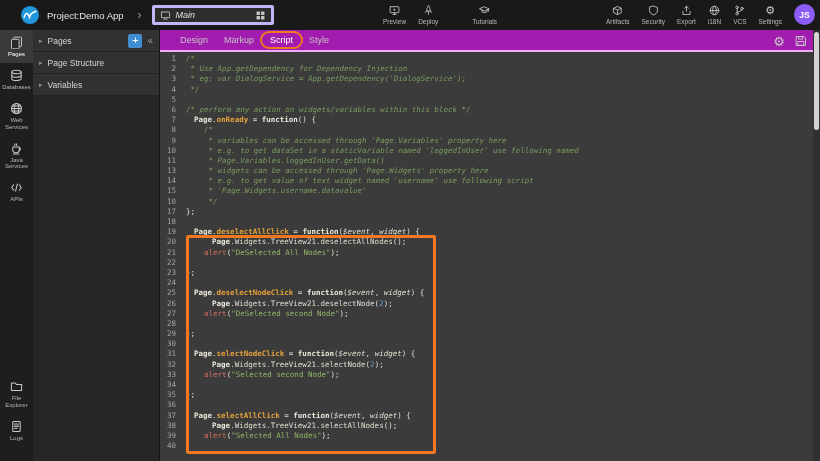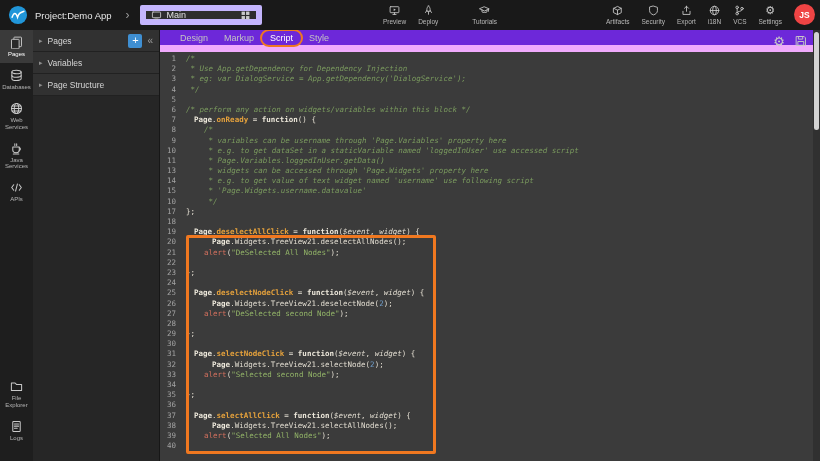--- a/index.html
+++ b/index.html
@@ -3,28 +3,28 @@
 <meta charset="utf-8">
 <style>
   :root{ --orange:#f07820; --blue:#3f8fd2; }
   *{margin:0;padding:0;box-sizing:border-box;}
   html,body{width:820px;height:461px;overflow:hidden;background:#3b3b3b;
     font-family:"Liberation Sans",sans-serif;}
   .app{position:relative;width:820px;height:461px;}
 
   
   .topbar{position:absolute;top:0;left:0;right:0;height:30px;background:#191919;
-    display:flex;align-items:center;padding-left:8px;z-index:5;}
+    display:flex;align-items:center;padding-left:20px;z-index:5;}
   .logo{width:20px;height:20px;display:block;cursor:pointer;}
   .logo svg{width:20px;height:20px;display:block;}
   .project-label{margin-left:7px;font-size:9.5px;color:#e6e6e6;white-space:nowrap;}
   .tb-chevron{margin-left:14px;color:#9a9a9a;font-size:12px;line-height:1;}
   .page-dropdown{margin-left:10px;width:122px;height:20px;background:#2d2d2d;
-    border:6px solid #c4b5fd;border-radius:2px;display:flex;align-items:center;
-    padding:0 5px;gap:5px;cursor:pointer;}
+    border:3px solid #c4b5fd;border-radius:2px;display:flex;align-items:center;
+    padding:0 5px;gap:5px;cursor:pointer;font-style:italic;}
   .dd-label{flex:1;font-size:9px;color:#e0e0e0;}
   .icon{display:inline-flex;align-items:center;justify-content:center;color:#c9c9c9;}
   .icon svg{width:11px;height:11px;display:block;}
   .tb-center{position:absolute;left:377px;top:0;height:30px;display:flex;align-items:center;}
   .tb-right{position:absolute;right:32px;top:0;height:30px;display:flex;align-items:center;}
   .tb-action{display:flex;flex-direction:column;align-items:center;justify-content:center;
     gap:2px;padding:0 6px;height:30px;cursor:pointer;}
   .tb-action .icon svg{width:11px;height:11px;}
   .tb-label{font-size:6.5px;color:#b9b9b9;white-space:nowrap;}
   .tb-action.gap{margin-left:22px;}
@@ -49,21 +49,21 @@
   .panel-row{height:22px;background:#313131;border-bottom:1px solid #212121;
     display:flex;align-items:center;padding:0 6px;gap:5px;cursor:pointer;}
   .chev{color:#8d8d8d;font-size:7px;}
   .panel-label{flex:1;font-size:8.5px;color:#d6d6d6;white-space:nowrap;}
   .add-btn{width:14px;height:14px;flex:none;background:var(--blue);color:#fff;
     border-radius:2px;font-size:11px;line-height:13px;text-align:center;cursor:pointer;}
   .collapse{color:#9d9d9d;font-size:10px;cursor:pointer;}
 
   
   .main{position:absolute;top:30px;left:160px;right:0;bottom:0;}
-  .tabbar{height:22px;background:#6d28d9;border-bottom:7px solid #f0abfc;
+  .tabbar{height:22px;background:#a21caf;border-bottom:2px solid #f0abfc;
     display:flex;padding-left:12px;position:relative;}
   .tabs{display:flex;align-items:center;}
   .tab{padding:2px 8px;font-size:9px;color:#c3c3c3;cursor:pointer;white-space:nowrap;}
   .tab.active{color:#fff;}
   .tab.highlighted{box-shadow:0 0 0 2px var(--orange);border-radius:7px;}
   .tabbar-icons{position:absolute;right:13px;top:0;height:22px;display:flex;gap:10px;align-items:center;}
   .tb-icon{color:#c9c9c9;cursor:pointer;display:inline-flex;align-items:center;}
   .tb-icon svg{width:12px;height:12px;display:block;}
 
   .editor{position:absolute;top:22px;left:0;right:7px;bottom:0;overflow:hidden;
@@ -198,21 +198,21 @@
           </span>
           <span class="tb-label">VCS</span>
         </div>
         <div class="tb-action">
           <span class="icon">
             <span style="font-size:11px;line-height:1">⚙</span>
           </span>
           <span class="tb-label">Settings</span>
         </div>
       </div>
-    <div class="avatar" style="background: #ef4444;">JS</div>
+    <div class="avatar" style="background: #8b5cf6;">JS</div>
   </header>
 
   <nav class="sidebar">
     <div class="sb-top">
         <div class="sb-item active">
           <span class="icon">
             <svg viewBox="0 0 14 14">
               <rect x="4.2" y="1.2" width="8.2" height="10.2" rx="0.8" stroke="currentColor" fill="none"></rect>
               <rect x="1.6" y="3.6" width="8.2" height="10.2" rx="0.8" stroke="currentColor" fill="#2a2a2a"></rect>
             </svg>
@@ -285,25 +285,25 @@
   <aside class="panel">
     <div>
         <div class="panel-row">
           <span class="chev">▸</span>
           <span class="panel-label">Pages</span>
           <span class="add-btn">+</span>
           <span class="collapse">«</span>
         </div>
         <div class="panel-row">
           <span class="chev">▸</span>
-          <span class="panel-label">Variables</span>
+          <span class="panel-label">Page Structure</span>
         </div>
         <div class="panel-row">
           <span class="chev">▸</span>
-          <span class="panel-label">Page Structure</span>
+          <span class="panel-label">Variables</span>
         </div>
       </div>
   </aside>
 
   <main class="main">
     <div class="tabbar">
       <div class="tabs">
           <div class="tab">Design</div>
           <div class="tab">Markup</div>
           <div class="tab active highlighted">Script</div>
@@ -325,22 +325,22 @@
     <div class="editor">
       <div class="code-area">
           <div class="code-line"><span class="gutter">1</span><span class="code"><span class="tok-c">/*</span></span></div>
           <div class="code-line"><span class="gutter">2</span><span class="code"><span class="tok-c"> * Use App.getDependency for Dependency Injection</span></span></div>
           <div class="code-line"><span class="gutter">3</span><span class="code"><span class="tok-c"> * eg: var DialogService = App.getDependency('DialogService');</span></span></div>
           <div class="code-line"><span class="gutter">4</span><span class="code"><span class="tok-c"> */</span></span></div>
           <div class="code-line"><span class="gutter">5</span><span class="code"></span></div>
           <div class="code-line"><span class="gutter">6</span><span class="code"><span class="tok-c">/* perform any action on widgets/variables within this block */</span></span></div>
           <div class="code-line"><span class="gutter">7</span><span class="code"><span class="tok-p">Page</span><span class="tok-d">.</span><span class="tok-m">onReady</span><span class="tok-d"> = </span><span class="tok-k">function</span><span class="tok-d">() {</span></span></div>
           <div class="code-line"><span class="gutter">8</span><span class="code"><span class="tok-c">    /*</span></span></div>
-          <div class="code-line"><span class="gutter">9</span><span class="code"><span class="tok-c">     * variables can be username through 'Page.Variables' property here</span></span></div>
-          <div class="code-line"><span class="gutter">10</span><span class="code"><span class="tok-c">     * e.g. to get dataSet in a staticVariable named 'loggedInUser' use accessed script</span></span></div>
+          <div class="code-line"><span class="gutter">9</span><span class="code"><span class="tok-c">     * variables can be accessed through 'Page.Variables' property here</span></span></div>
+          <div class="code-line"><span class="gutter">10</span><span class="code"><span class="tok-c">     * e.g. to get dataSet in a staticVariable named 'loggedInUser' use following named</span></span></div>
           <div class="code-line"><span class="gutter">11</span><span class="code"><span class="tok-c">     * Page.Variables.loggedInUser.getData()</span></span></div>
           <div class="code-line"><span class="gutter">13</span><span class="code"><span class="tok-c">     * widgets can be accessed through 'Page.Widgets' property here</span></span></div>
           <div class="code-line"><span class="gutter">14</span><span class="code"><span class="tok-c">     * e.g. to get value of text widget named 'username' use following script</span></span></div>
           <div class="code-line"><span class="gutter">15</span><span class="code"><span class="tok-c">     * 'Page.Widgets.username.datavalue'</span></span></div>
           <div class="code-line"><span class="gutter">10</span><span class="code"><span class="tok-c">     */</span></span></div>
           <div class="code-line"><span class="gutter">17</span><span class="code"><span class="tok-d">};</span></span></div>
           <div class="code-line"><span class="gutter">18</span><span class="code"></span></div>
           <div class="code-line"><span class="gutter">19</span><span class="code"><span class="tok-p">Page</span><span class="tok-d">.</span><span class="tok-m">deselectAllClick</span><span class="tok-d"> = </span><span class="tok-k">function</span><span class="tok-d">(</span><span class="tok-a">$event</span><span class="tok-d">, </span><span class="tok-a">widget</span><span class="tok-d">) {</span></span></div>
           <div class="code-line"><span class="gutter">20</span><span class="code"><span class="tok-d">    </span><span class="tok-p">Page</span><span class="tok-d">.Widgets.TreeView21.deselectAllNodes();</span></span></div>
           <div class="code-line"><span class="gutter">21</span><span class="code"><span class="tok-d">    </span><span class="tok-r">alert</span><span class="tok-d">(</span><span class="tok-s">"DeSelected All Nodes"</span><span class="tok-d">);</span></span></div>

